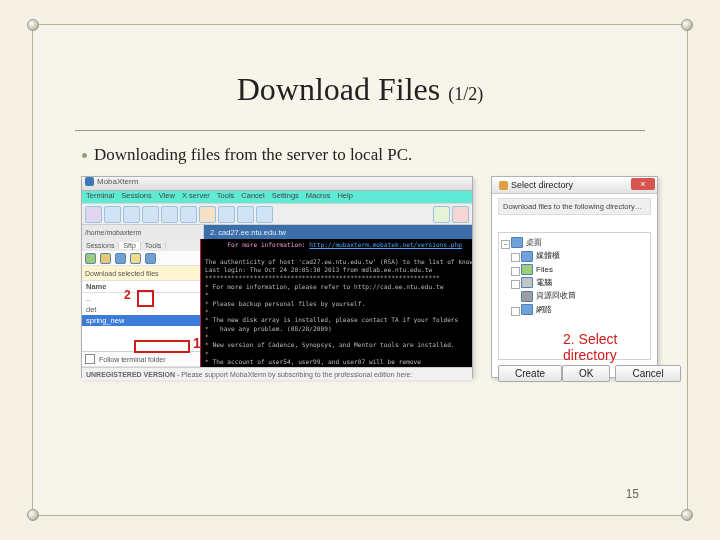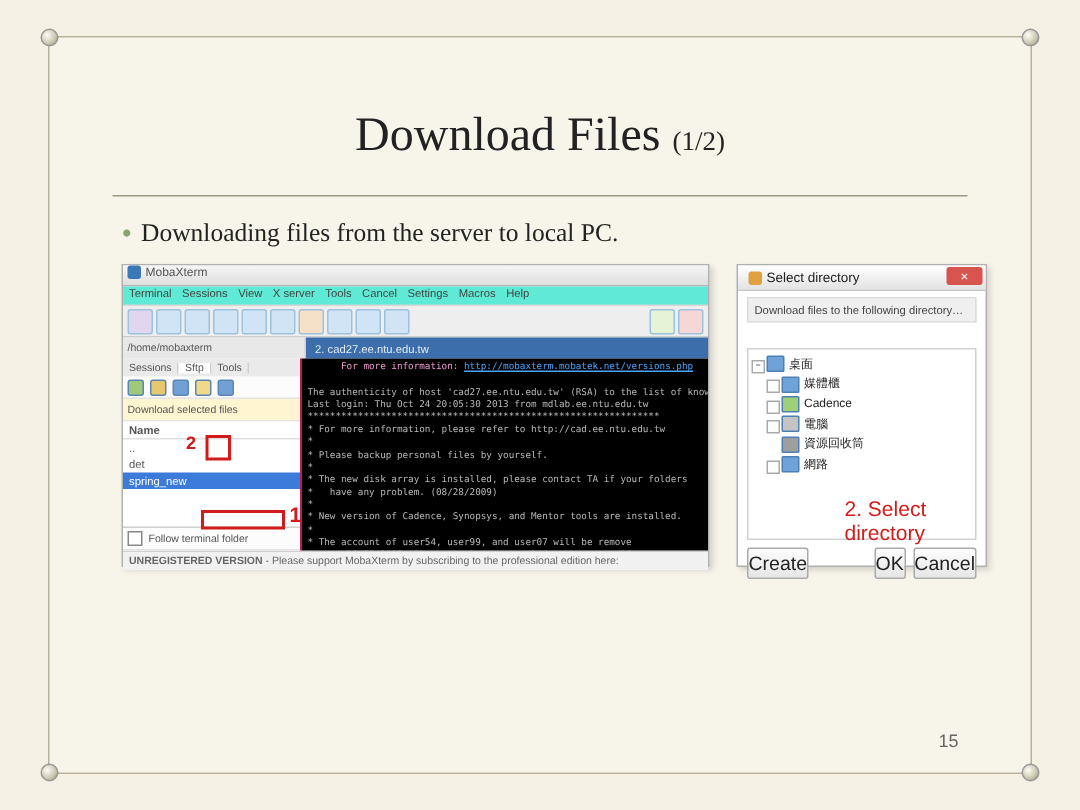--- a/index.html
+++ b/index.html
@@ -49,21 +49,21 @@
   .dlg-body{padding:4px 6px 0 6px}
   .grey-msg{background:#efefef;border:1px solid #dcdcdc;padding:3px 4px;font-size:7.5px;color:#444;margin-bottom:17px}
   .tree{background:#fff;border:1px solid #d2d2d2;height:120px;font-size:8px;padding:3px 2px}
   .tree-item{padding:1px 0 1px 10px;position:relative;white-space:nowrap}
   .tree-item::before{content:"";position:absolute;left:0;top:4px;width:7px;height:7px;border:1px solid #aaa;background:#fff;font-size:6px;line-height:7px;text-align:center}
   .tree-item.minus::before{content:"−"}
   .tree-item.leaf::before{border:none;background:none}
   .tree .ic{display:inline-block;width:10px;height:9px;background:#6fa2d9;border:1px solid #4d7fb4;border-radius:1px;margin-right:3px;vertical-align:middle}
   .tree .ic.disk{background:#c4c4c4}.tree .ic.grp{background:#9fd075}.tree .ic.bin{background:#9e9e9e}
   .dlg-btns{display:flex;justify-content:space-between;padding:5px 6px 6px 6px}
-  .dlg-btns .btn{border:1px solid #a9a9a9;background:linear-gradient(#fdfdfd,#e6e6e6);border-radius:2px;font-size:13px;padding:2px 0}
+  .dlg-btns .btn{border:1px solid #a9a9a9;background:linear-gradient(#fdfdfd,#e6e6e6);border-radius:2px;font-size:10px;padding:2px 16px}
   .dlg-btns .right{display:flex;gap:5px}
 
   
   .call-rect{border:2.2px solid #d11b1b}
   .c2{position:absolute;left:56px;top:114px;width:13px;height:13px}
   .c2lbl{position:absolute;left:43px;top:112px;color:#d11b1b;font-family:Arial,sans-serif;font-size:12px;font-weight:bold}
   .c1{position:absolute;left:53px;top:164px;width:52px;height:9px}
   .c1lbl{position:absolute;left:112px;top:159px;color:#d11b1b;font-family:Arial,sans-serif;font-size:14px;font-weight:bold}
   .c3txt{position:absolute;left:482px;top:155px;color:#d11b1b;font-family:Arial,sans-serif;font-size:14px;text-align:left;line-height:1.15}
 
@@ -187,21 +187,21 @@
         <span class="tb-icon" style="background:#e0a040"></span>
         <span style="font-size:9px">Select directory</span>
         <span class="x">×</span>
       </div>
       <div class="dlg-body">
         <div class="grey-msg">Download files to the following directory…</div>
         <div class="tree">
           <div class="tree-item minus"><span class="ic"></span><span>桌面</span></div>
           <div style="padding-left:10px">
             <div class="tree-item"><span class="ic"></span><span>媒體櫃</span></div>
-            <div class="tree-item"><span class="ic grp"></span><span>Cadence</span></div>
+            <div class="tree-item"><span class="ic grp"></span><span>Files</span></div>
             <div class="tree-item"><span class="ic disk"></span><span>電腦</span></div>
             <div class="tree-item leaf"><span class="ic bin"></span><span>資源回收筒</span></div>
             <div class="tree-item"><span class="ic"></span><span>網路</span></div>
           </div>
         </div>
       </div>
       <div class="dlg-btns">
         <span class="btn">Create</span>
         <span class="right">
           <span class="btn">OK</span>

